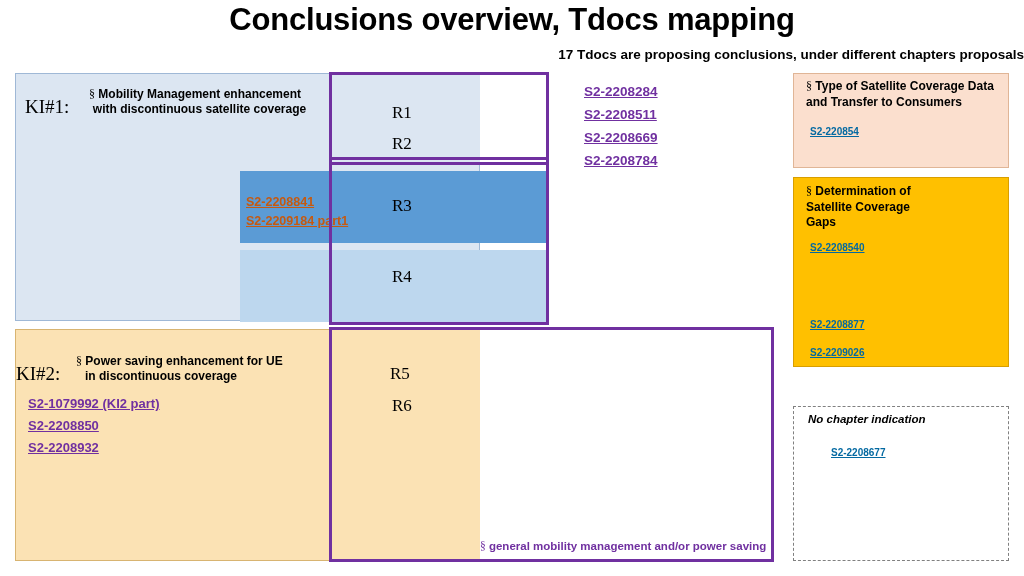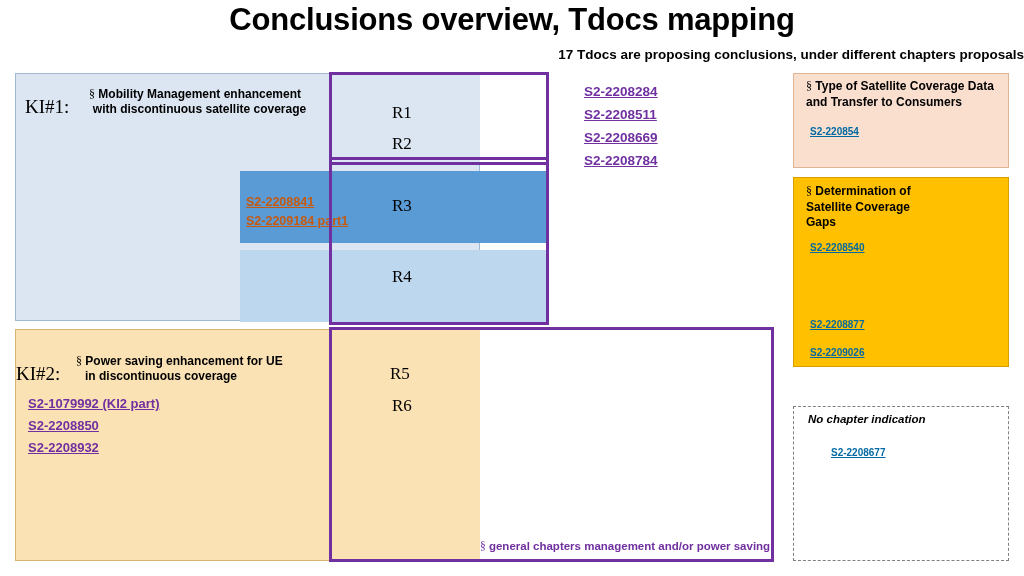--- a/index.html
+++ b/index.html
@@ -301,21 +301,21 @@
 
   <div class="center-list">
     <a class="tdoc-link" href="#">S2-2208284</a>
     <a class="tdoc-link" href="#">S2-2208511</a>
     <a class="tdoc-link" href="#">S2-2208669</a>
     <a class="tdoc-link" href="#">S2-2208784</a>
   </div>
 
   <div class="general-note">
     <span class="sect">§</span>
-    <span>general chapters management and/or power saving</span>
+    <span>general mobility management and/or power saving</span>
   </div>
 
   <div class="right-box rb1"></div>
   <div class="rb-head" style="left:806px; top:79px; width:198px;">
     <span class="sect">§</span>
     <span>Type of Satellite Coverage Data</span><br>
     <span>and Transfer to Consumers</span>
   </div>
   <a class="rb-link" href="#" style="left:810px; top:126px;">S2-220854</a>
 

